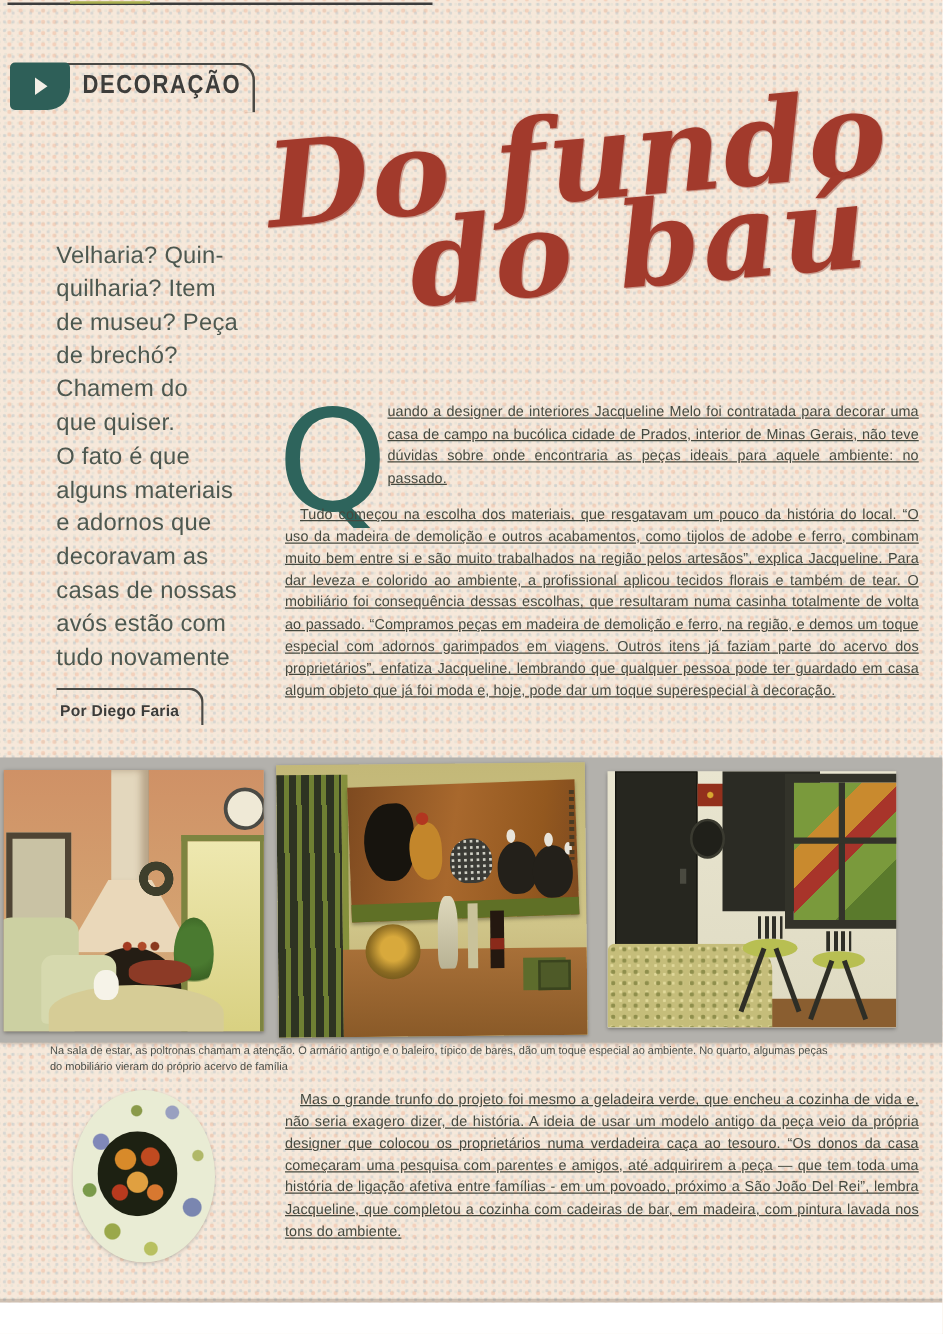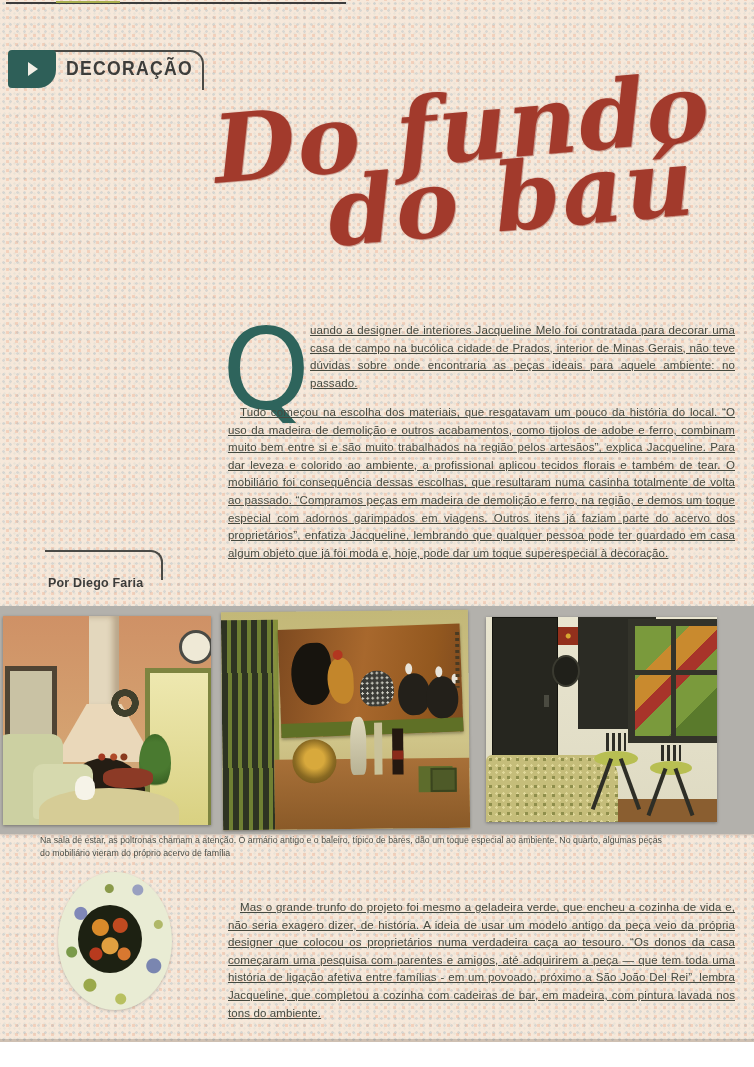--- a/index.html
+++ b/index.html
@@ -28,27 +28,27 @@
   .hdr-label{left:66px;top:56px;font-size:21px;font-weight:700;color:#3d3d3b;letter-spacing:1.5px;transform:scaleX(.84);transform-origin:left center;white-space:nowrap;}
 
   
   .title-wrap{left:210px;top:106px;width:540px;transform:rotate(-5deg);transform-origin:left top;color:#a23a2c;font-family:"DejaVu Serif",serif;font-style:italic;font-weight:bold;text-shadow:1px 1px 0 rgba(125,32,22,.30), 0 0 2px rgba(162,58,44,.35);}
   .title-l1{font-size:94px;line-height:.95;letter-spacing:2px;white-space:nowrap;}
   .title-l2{font-size:94px;line-height:.95;letter-spacing:2px;margin-left:108px;margin-top:-16px;white-space:nowrap;}
 
   
   .sidebar-intro{left:45px;top:192px;width:180px;font-size:19px;line-height:26.8px;color:#4d5850;white-space:pre-line;letter-spacing:.2px;}
   .byline-box{left:45px;top:550px;width:116px;height:28px;border-top:2px solid #4a4a46;border-right:2px solid #4a4a46;border-top-right-radius:12px;}
-  .byline{padding:24px 0 0 3px;font-size:12.5px;font-weight:700;color:#3c3c3a;letter-spacing:.2px;}
+  .byline{padding:10px 0 0 3px;font-size:12.5px;font-weight:700;color:#3c3c3a;letter-spacing:.2px;}
 
   
   .para{position:absolute;font-size:11.5px;line-height:17.6px;color:#45493f;text-align:justify;letter-spacing:.1px;text-decoration:underline;}
   .p1{left:310px;top:322px;width:425px;}
   .p2{left:228px;top:404px;width:507px;text-indent:12px;}
-  .p3{left:228px;top:899px;width:507px;text-indent:12px;}
+  .p3{left:228px;top:872px;width:507px;text-indent:12px;}
   .dropcap{left:222px;top:314px;font-family:"DejaVu Sans",sans-serif;font-size:112px;line-height:1;color:#2e645c;}
 
   
   .strip{left:0;top:606px;width:754px;height:228px;background:#b3b1ac;box-shadow:0 1px 2px rgba(0,0,0,.2);}
   .photo{position:absolute;overflow:hidden;box-shadow:0 1px 3px rgba(0,0,0,.35);}
   .p-sala{left:3px;top:10px;width:208px;height:209px;background:linear-gradient(180deg,#cf9166 0%,#d4a170 55%,#cdb184 100%);}
   .p-coz{left:222px;top:5px;width:247px;height:218px;background:linear-gradient(180deg,#c3b878,#cfc488 60%,#bba86a);transform:rotate(-.6deg);}
   .p-qua{left:486px;top:11px;width:231px;height:205px;background:linear-gradient(180deg,#e9e5d0,#dedac2);}
   .sh{position:absolute;}
 
@@ -86,20 +86,33 @@
     <div class="abs hdr-outline"></div>
     <div class="abs hdr-tab"></div>
     <div class="abs play"></div>
     <div class="abs hdr-label">DECORAÇÃO</div>
 
     <div class="abs title-wrap">
       <div class="title-l1">Do fundo</div>
       <div class="title-l2">do baú</div>
     </div>
 
+    <div class="abs sidebar-intro">Velharia? Quin-
+quilharia? Item
+de museu? Peça
+de brechó?
+Chamem do
+que quiser.
+O fato é que
+alguns materiais
+e adornos que
+decoravam as
+casas de nossas
+avós estão com
+tudo novamente</div>
     <div class="abs byline-box">
       <div class="byline">Por Diego Faria</div>
     </div>
 
     <div class="abs dropcap">Q</div>
     <div class="para p1">uando a designer de interiores Jacqueline Melo foi contratada para decorar uma casa de campo na bucólica cidade de Prados, interior de Minas Gerais, não teve dúvidas sobre onde encontraria as peças ideais para aquele ambiente: no passado.</div>
     <div class="para p2">Tudo começou na escolha dos materiais, que resgatavam um pouco da história do local. “O uso da madeira de demolição e outros acabamentos, como tijolos de adobe e ferro, combinam muito bem entre si e são muito trabalhados na região pelos artesãos”, explica Jacqueline. Para dar leveza e colorido ao ambiente, a profissional aplicou tecidos florais e também de tear. O mobiliário foi consequência dessas escolhas, que resultaram numa casinha totalmente de volta ao passado. “Compramos peças em madeira de demolição e ferro, na região, e demos um toque especial com adornos garimpados em viagens. Outros itens já faziam parte do acervo dos proprietários”, enfatiza Jacqueline, lembrando que qualquer pessoa pode ter guardado em casa algum objeto que já foi moda e, hoje, pode dar um toque superespecial à decoração.</div>
 
     <div class="abs strip">
 

